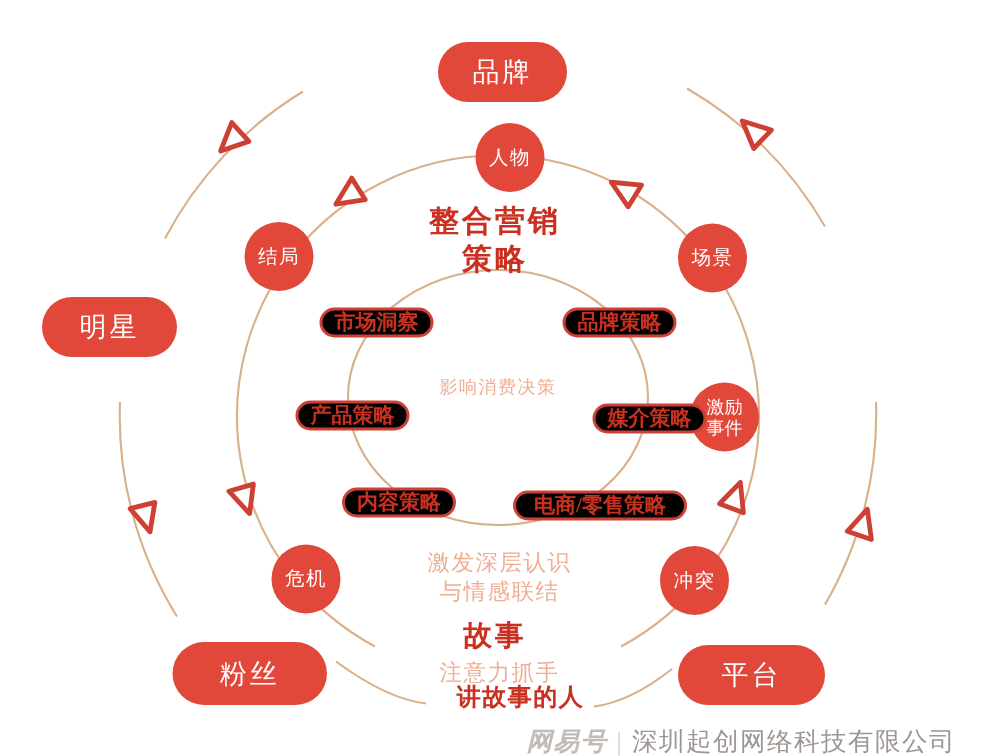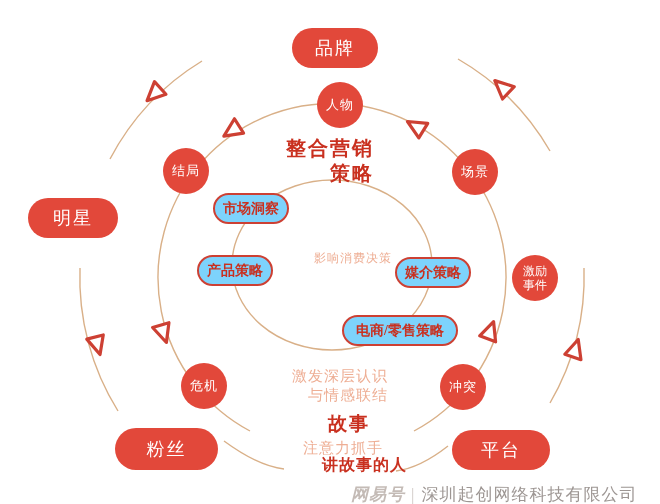--- a/index.html
+++ b/index.html
@@ -12,26 +12,27 @@
   .arc{fill:none;stroke:var(--arc-tan,#d9b088);stroke-width:1.4px;}
   .arrow{fill:#fff;stroke:var(--arrow-red,#cd4033);stroke-width:3.2px;stroke-linejoin:round;}
   .node{
     position:absolute;display:flex;align-items:center;justify-content:center;
     background:var(--node-red,#e2483a);color:#fff;box-sizing:border-box;text-align:center;
   }
   .pill{border-radius:21px;font-size:18px;letter-spacing:2px;}
   .dot{width:46px;height:46px;border-radius:50%;font-size:13px;letter-spacing:1px;line-height:14px;}
   .dot.small{font-size:12px;letter-spacing:0;}
   .spill{
-    position:absolute;display:flex;align-items:center;justify-content:center;height:31px;
-    background:#7dd3fc;border:2px solid var(--arrow-red,#cd4033);border-radius:16px;
+    position:absolute;display:flex;align-items:center;justify-content:center;height:20px;
+    background:#000000;border:2px solid var(--arrow-red,#cd4033);border-radius:16px;
     color:var(--deep-red-text,#c9301f);font-size:14px;font-weight:bold;box-sizing:border-box;
     white-space:nowrap;
+    margin-top:12px;
   }
-  .ctext{position:absolute;text-align:right;}
+  .ctext{position:absolute;text-align:center;}
   .big-red{color:var(--deep-red-text,#c9301f);font-weight:bold;}
   .salmon{color:var(--salmon-text,#eeae94);}
   .title{left:286px;top:136px;width:88px;font-size:20px;line-height:25px;letter-spacing:2px;}
   .influence{left:272px;top:250px;width:120px;font-size:12px;letter-spacing:1px;}
   .emotion{left:278px;top:367px;width:110px;font-size:15px;line-height:19px;letter-spacing:1px;}
   .story{left:290px;top:411px;width:80px;font-size:19px;letter-spacing:2px;}
   .attention{left:283px;top:439px;width:100px;font-size:15px;letter-spacing:1px;}
   .storyteller{left:287px;top:455px;width:120px;font-size:16px;letter-spacing:1px;}
   .watermark{
     position:absolute;left:351px;top:469px;font-size:17px;white-space:nowrap;
@@ -70,27 +71,29 @@
   </svg>
 
   <div class="node pill" style="left:292px;top:28px;width:86px;height:40px;">品牌</div>
   <div class="node pill" style="left:28px;top:198px;width:90px;height:40px;">明星</div>
   <div class="node pill" style="left:115px;top:428px;width:103px;height:42px;">粉丝</div>
   <div class="node pill" style="left:452px;top:430px;width:98px;height:40px;">平台</div>
 
   <div class="node dot" style="left:317px;top:82px;">人物</div>
   <div class="node dot" style="left:163px;top:148px;">结局</div>
   <div class="node dot" style="left:452px;top:149px;">场景</div>
-  <div class="node dot small" style="left:512px;top:255px;padding:0 9px;">激励事件</div>
+  <div class="node dot small" style="left:460px;top:255px;padding:0 9px;">激励事件</div>
   <div class="node dot" style="left:181px;top:363px;">危机</div>
   <div class="node dot" style="left:440px;top:364px;">冲突</div>
 
   <div class="spill" style="left:213px;top:193px;width:76px;">市场洞察</div>
+  <div class="spill" style="left:375px;top:193px;width:76px;">品牌策略</div>
   <div class="spill" style="left:197px;top:255px;width:76px;">产品策略</div>
   <div class="spill" style="left:395px;top:257px;width:76px;">媒介策略</div>
+  <div class="spill" style="left:228px;top:313px;width:76px;">内容策略</div>
   <div class="spill" style="left:342px;top:315px;width:116px;">电商/零售策略</div>
 
   <div class="ctext big-red title">整合营销策略</div>
   <div class="ctext salmon influence">影响消费决策</div>
   <div class="ctext big-red story">故事</div>
   <div class="ctext salmon emotion">激发深层认识与情感联结</div>
   <div class="ctext salmon attention">注意力抓手</div>
   <div class="ctext big-red storyteller">讲故事的人</div>
 
   <div class="watermark">

